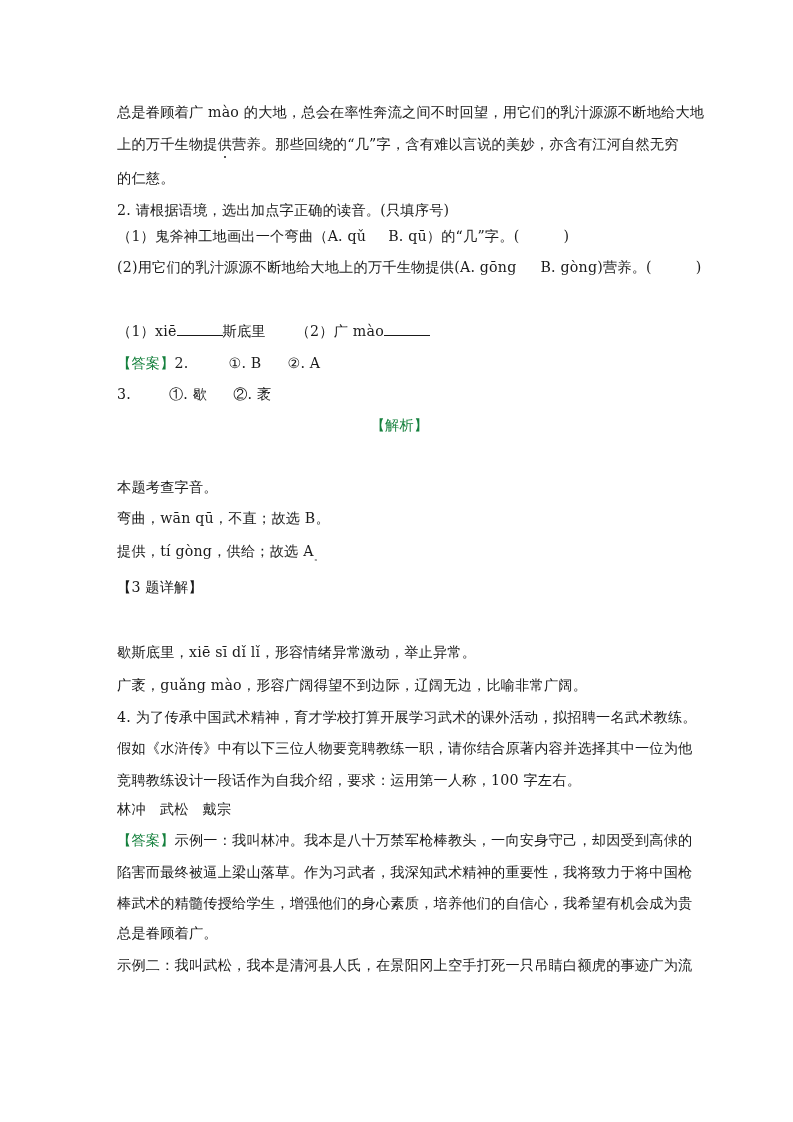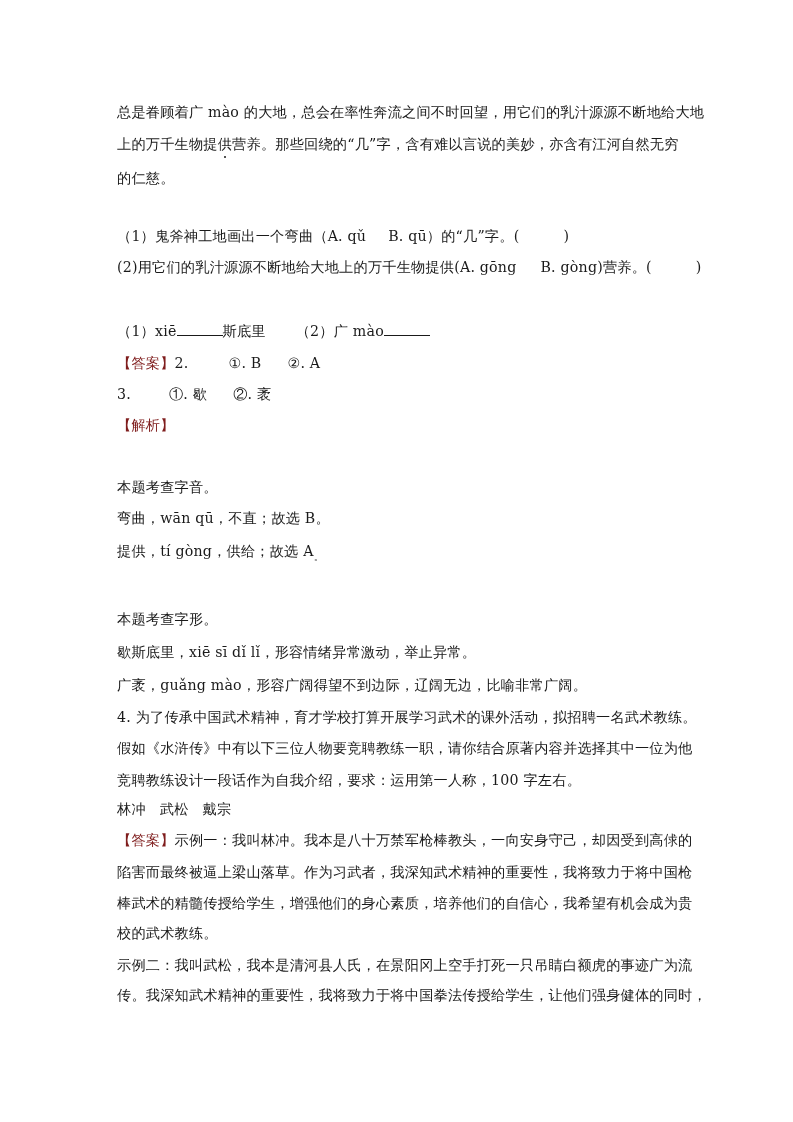--- a/index.html
+++ b/index.html
@@ -1,59 +1,59 @@
 <!DOCTYPE html>
 <html><head>
 <meta charset="utf-8">
 <style>
   html, body { margin: 0; padding: 0; background: #ffffff; }
   body { width: 793px; height: 1122px; position: relative; overflow: hidden;
          font-family: "DejaVu Serif", "Liberation Serif", serif; color: #1a1a1a; }
   .page { position: absolute; left: 0; top: 0; width: 793px; height: 1122px; background: #fff; }
   .line { position: absolute; left: 117px; width: 565px; font-size: 14.2px; line-height: 20px;
           white-space: nowrap; letter-spacing: 0.2px; }
-  .label-blue { color: #7f1d1d; }
+  .label-blue { color: #15803d; text-align: center; }
   .em-dot { position: relative; }
   .em-dot::after { content: ""; position: absolute; left: 50%; bottom: -6px; width: 2px; height: 2px;
                    background: #1a1a1a; border-radius: 50%; transform: translateX(-50%); }
   .blank { display: inline-block; border-bottom: 1px solid #1a1a1a; width: 46px; height: 14px; vertical-align: baseline; }
   .gap { display: inline-block; }
   .small-period { font-size: 10px; position: relative; top: 4px; }
 </style>
 </head>
 <body>
 
 <div class="page">
 
   <div class="line" style="top:102px">总是眷顾着广 mào 的大地，总会在率性奔流之间不时回望，用它们的乳汁源源不断地给大地</div>
   <div class="line" style="top:134px"><span>上的万千生物提</span><span class="em-dot">供</span><span>营养。那些回绕的“几”字，含有难以言说的美妙，亦含有江河自然无穷</span></div>
   <div class="line" style="top:168px">的仁慈。</div>
 
+  <div class="line" style="top:200px">2. 请根据语境，选出加点字正确的读音。(只填序号)</div>
   <div class="line" style="top:226px"><span>（1）鬼斧神工地画出一个弯曲（A. qǔ</span><span class="gap" style="width:22px"></span><span>B. qū）的“几”字。(</span><span class="gap" style="width:44px"></span><span>)</span></div>
   <div class="line" style="top:257px"><span>(2)用它们的乳汁源源不断地给大地上的万千生物提供(A. gōng</span><span class="gap" style="width:24px"></span><span>B. gòng)营养。(</span><span class="gap" style="width:44px"></span><span>)</span></div>
 
   <div class="line" style="top:321px"><span>（1）xiē</span><span class="blank"></span><span>斯底里</span><span class="gap" style="width:30px"></span><span>（2）广 mào</span><span class="blank"></span></div>
 
   <div class="line" style="top:353px"><span class="label-blue">【答案】</span><span>2.</span><span class="gap" style="width:40px"></span><span>①. B</span><span class="gap" style="width:26px"></span><span>②. A</span></div>
   <div class="line" style="top:384px"><span>3.</span><span class="gap" style="width:38px"></span><span>①. 歇</span><span class="gap" style="width:26px"></span><span>②. 袤</span></div>
 
   <div class="line label-blue" style="top:415px">【解析】</div>
   <div class="line" style="top:477px">本题考查字音。</div>
   <div class="line" style="top:541px"><span>提供，tí gòng，供给；故选 A</span><span class="small-period">。</span></div>
   <div class="line" style="top:508px">弯曲，wān qū，不直；故选 B。</div>
 
-  <div class="line" style="top:609px">本题考查字形。</div>
+  <div class="line" style="top:577px">【3 题详解】</div>
   <div class="line" style="top:675px">广袤，guǎng mào，形容广阔得望不到边际，辽阔无边，比喻非常广阔。</div>
   <div class="line" style="top:642px">歇斯底里，xiē sī dǐ lǐ，形容情绪异常激动，举止异常。</div>
 
   <div class="line" style="top:707px">4. 为了传承中国武术精神，育才学校打算开展学习武术的课外活动，拟招聘一名武术教练。</div>
   <div class="line" style="top:738px">假如《水浒传》中有以下三位人物要竞聘教练一职，请你结合原著内容并选择其中一位为他</div>
   <div class="line" style="top:770px">竞聘教练设计一段话作为自我介绍，要求：运用第一人称，100 字左右。</div>
   <div class="line" style="top:799px"><span>林冲</span><span class="gap" style="width:14px"></span><span>武松</span><span class="gap" style="width:14px"></span><span>戴宗</span></div>
 
   <div class="line" style="top:830px"><span class="label-blue">【答案】</span><span>示例一：我叫林冲。我本是八十万禁军枪棒教头，一向安身守己，却因受到高俅的</span></div>
   <div class="line" style="top:862px">陷害而最终被逼上梁山落草。作为习武者，我深知武术精神的重要性，我将致力于将中国枪</div>
   <div class="line" style="top:893px">棒武术的精髓传授给学生，增强他们的身心素质，培养他们的自信心，我希望有机会成为贵</div>
-  <div class="line" style="top:923px">校的武术教练。</div>
+  <div class="line" style="top:923px">总是眷顾着广。</div>
   <div class="line" style="top:955px">示例二：我叫武松，我本是清河县人氏，在景阳冈上空手打死一只吊睛白额虎的事迹广为流</div>
-  <div class="line" style="top:985px">传。我深知武术精神的重要性，我将致力于将中国拳法传授给学生，让他们强身健体的同时，</div>
 
 </div>
 
 </body></html>

